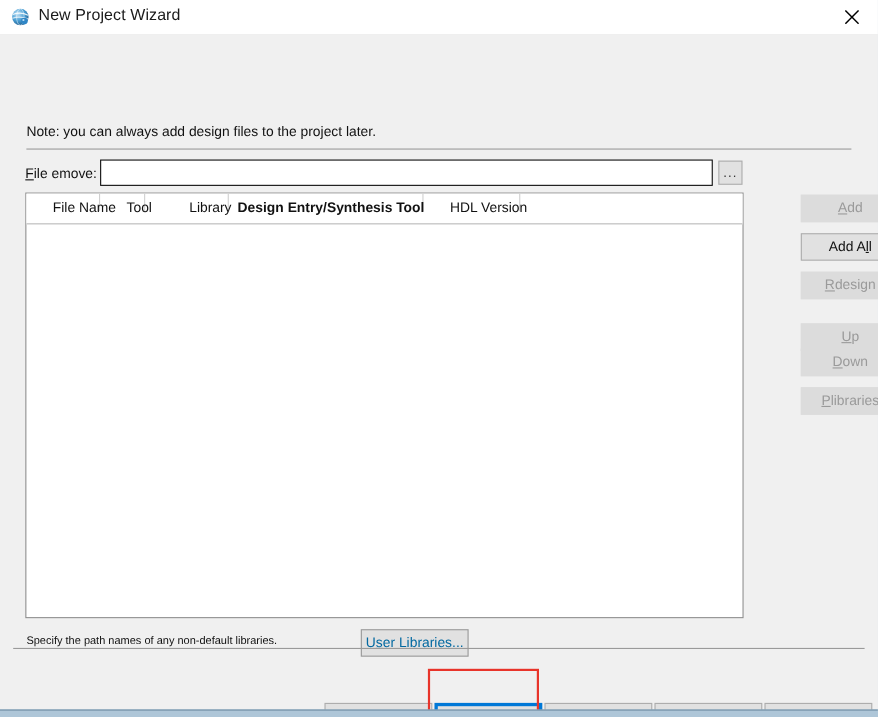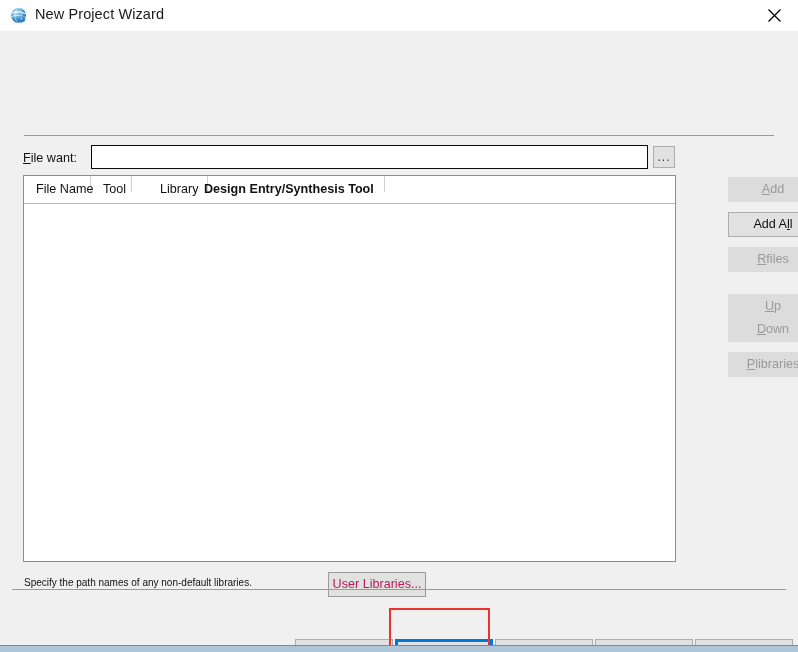--- a/index.html
+++ b/index.html
@@ -148,21 +148,21 @@
     border-bottom: 1px solid #b8b8b8;
     background: #ffffff;
   }
   .th {
     position: absolute;
     top: 0;
     height: 16px;
     line-height: 26px;
     font-size: 12.6px;
     color: #111;
-    padding-left: 12px;
+    padding-left: 24px;
     box-sizing: border-box;
     border-right: 1px solid #cfcfcf;
     white-space: nowrap;
     cursor: pointer;
   }
 
   
   .side-btn {
     position: absolute;
     left: 684px;
@@ -196,21 +196,21 @@
   }
   .lib-btn {
     position: absolute;
     left: 328px; top: 541px;
     width: 98px; height: 25px;
     background: #e1e1e1;
     border: 1px solid #9a9a9a;
     box-sizing: border-box;
     font-family: "Liberation Sans", sans-serif;
     font-size: 12.6px;
-    color: #be185d;
+    color: #0369a1;
     text-align: center;
     line-height: 23px;
     cursor: pointer;
     padding: 0;
   }
 
   
   .bot-btn {
     position: absolute;
     top: 608px;
@@ -277,42 +277,44 @@
     <div class="close-btn">
       <svg width="13" height="13" viewBox="0 0 13 13">
         <line x1="0.5" y1="0.5" x2="12.5" y2="12.5" stroke="#000" stroke-width="1.3"></line>
         <line x1="12.5" y1="0.5" x2="0.5" y2="12.5" stroke="#000" stroke-width="1.3"></line>
       </svg>
     </div>
   </div>
 
   <div class="content">
 
+    <div class="desc2">Note: you can always add design files to the project later.</div>
 
     <div class="hr hr-top"></div>
 
-    <div class="filename-label"><span class="u">F</span><span>ile want:</span></div>
+    <div class="filename-label"><span class="u">F</span><span>ile emove:</span></div>
     <input class="filename-input" type="text" value="" placeholder="" style="">
     <button class="browse-btn">...</button>
 
     <div class="table-wrap">
       <div class="table-head" id="table-head">
           <div class="th" style="left: 0px; width: 67px;">File Name</div>
           <div class="th" style="left: 67px; width: 41px;">Tool</div>
           <div class="th" style="left: 124px; width: 60px;">Library</div>
           <div class="th" style="left: 168px; width: 193px; font-weight: bold;">Design Entry/Synthesis Tool</div>
+          <div class="th" style="left: 361px; width: 88px;">HDL Version</div>
           <div class="th" style="left: 449px; width: 202px; border-right: none;"></div>
         </div>
       <div id="table-body"></div>
     </div>
 
     <div id="side-buttons">
         <button class="side-btn disabled" style="top: 146px;"><span></span><span class="u">A</span><span>dd</span></button>
         <button class="side-btn" style="top: 181px;"><span>Add A</span><span class="u">l</span><span>l</span></button>
-        <button class="side-btn disabled" style="top: 216px;"><span></span><span class="u">R</span><span>files</span></button>
+        <button class="side-btn disabled" style="top: 216px;"><span></span><span class="u">R</span><span>design</span></button>
         <button class="side-btn disabled" style="top: 263px;"><span></span><span class="u">U</span><span>p</span></button>
         <button class="side-btn disabled" style="top: 286px;"><span></span><span class="u">D</span><span>own</span></button>
         <button class="side-btn disabled" style="top: 321px;"><span></span><span class="u">P</span><span>libraries</span></button>
       </div>
 
     <div class="lib-text">Specify the path names of any non-default libraries.</div>
     <button class="lib-btn"><span>U</span><span class="u">s</span><span>er Libraries...</span></button>
 
     <div class="hr hr-bot"></div>
 

